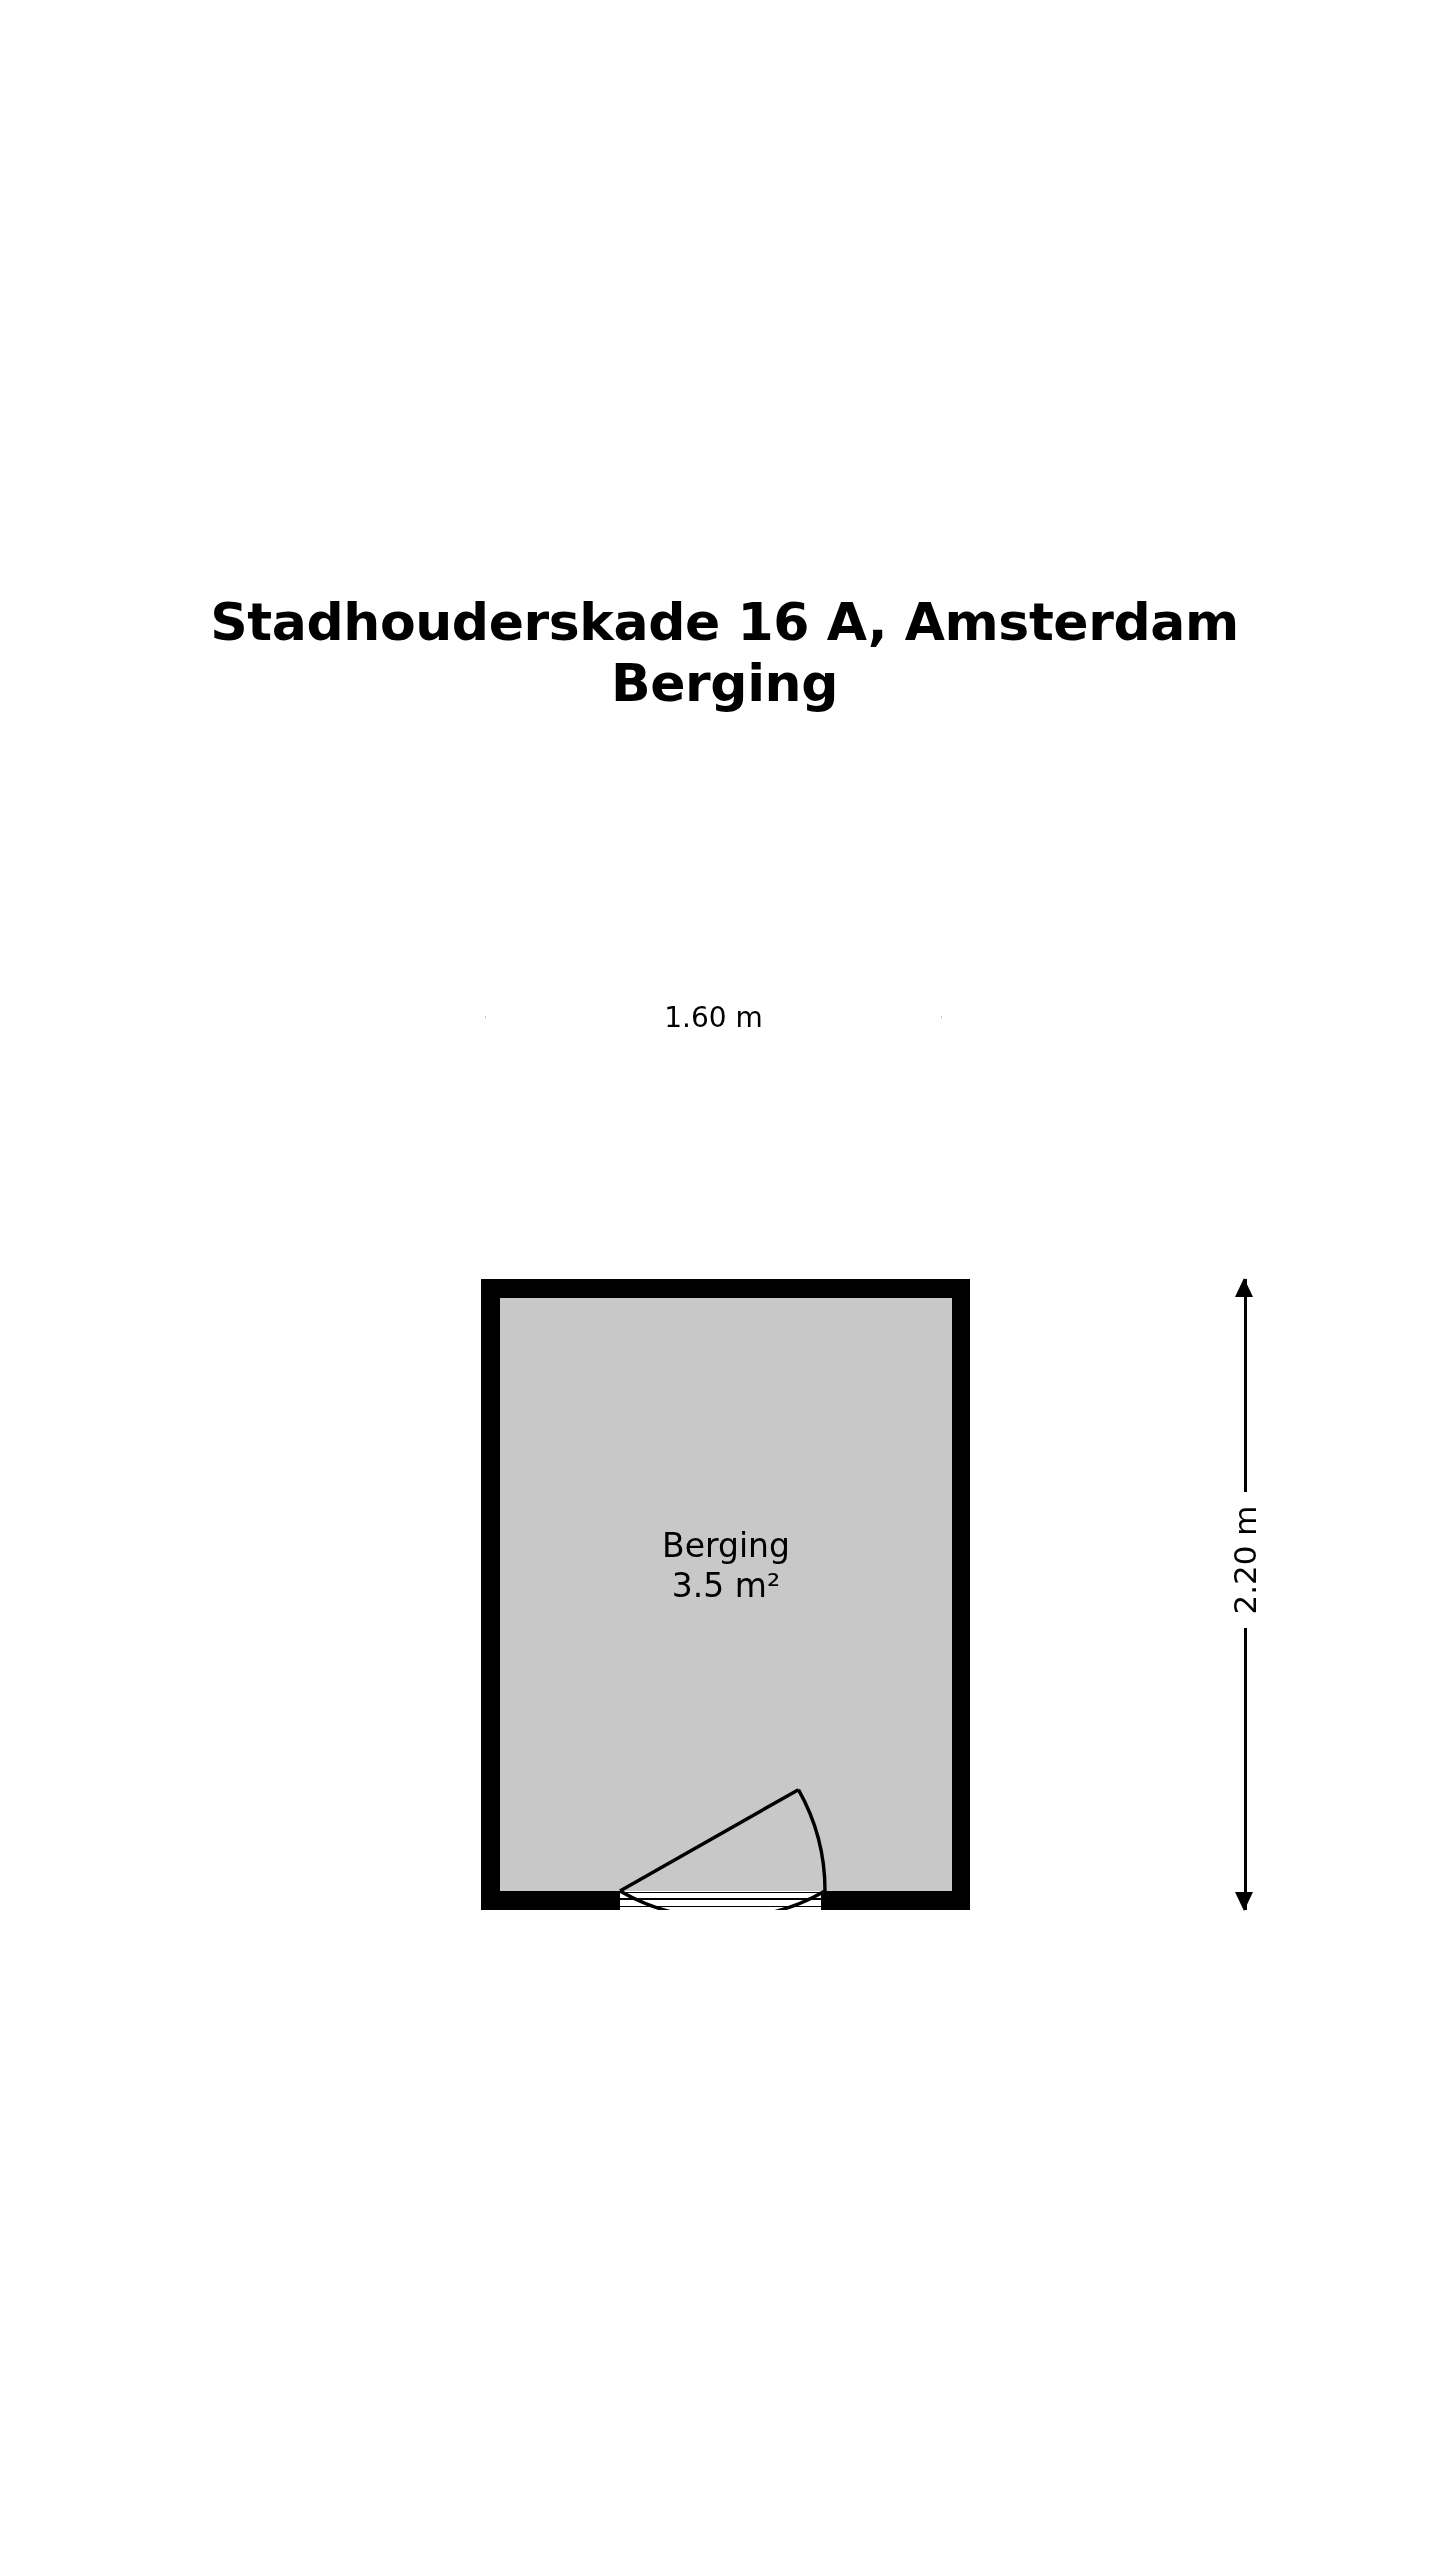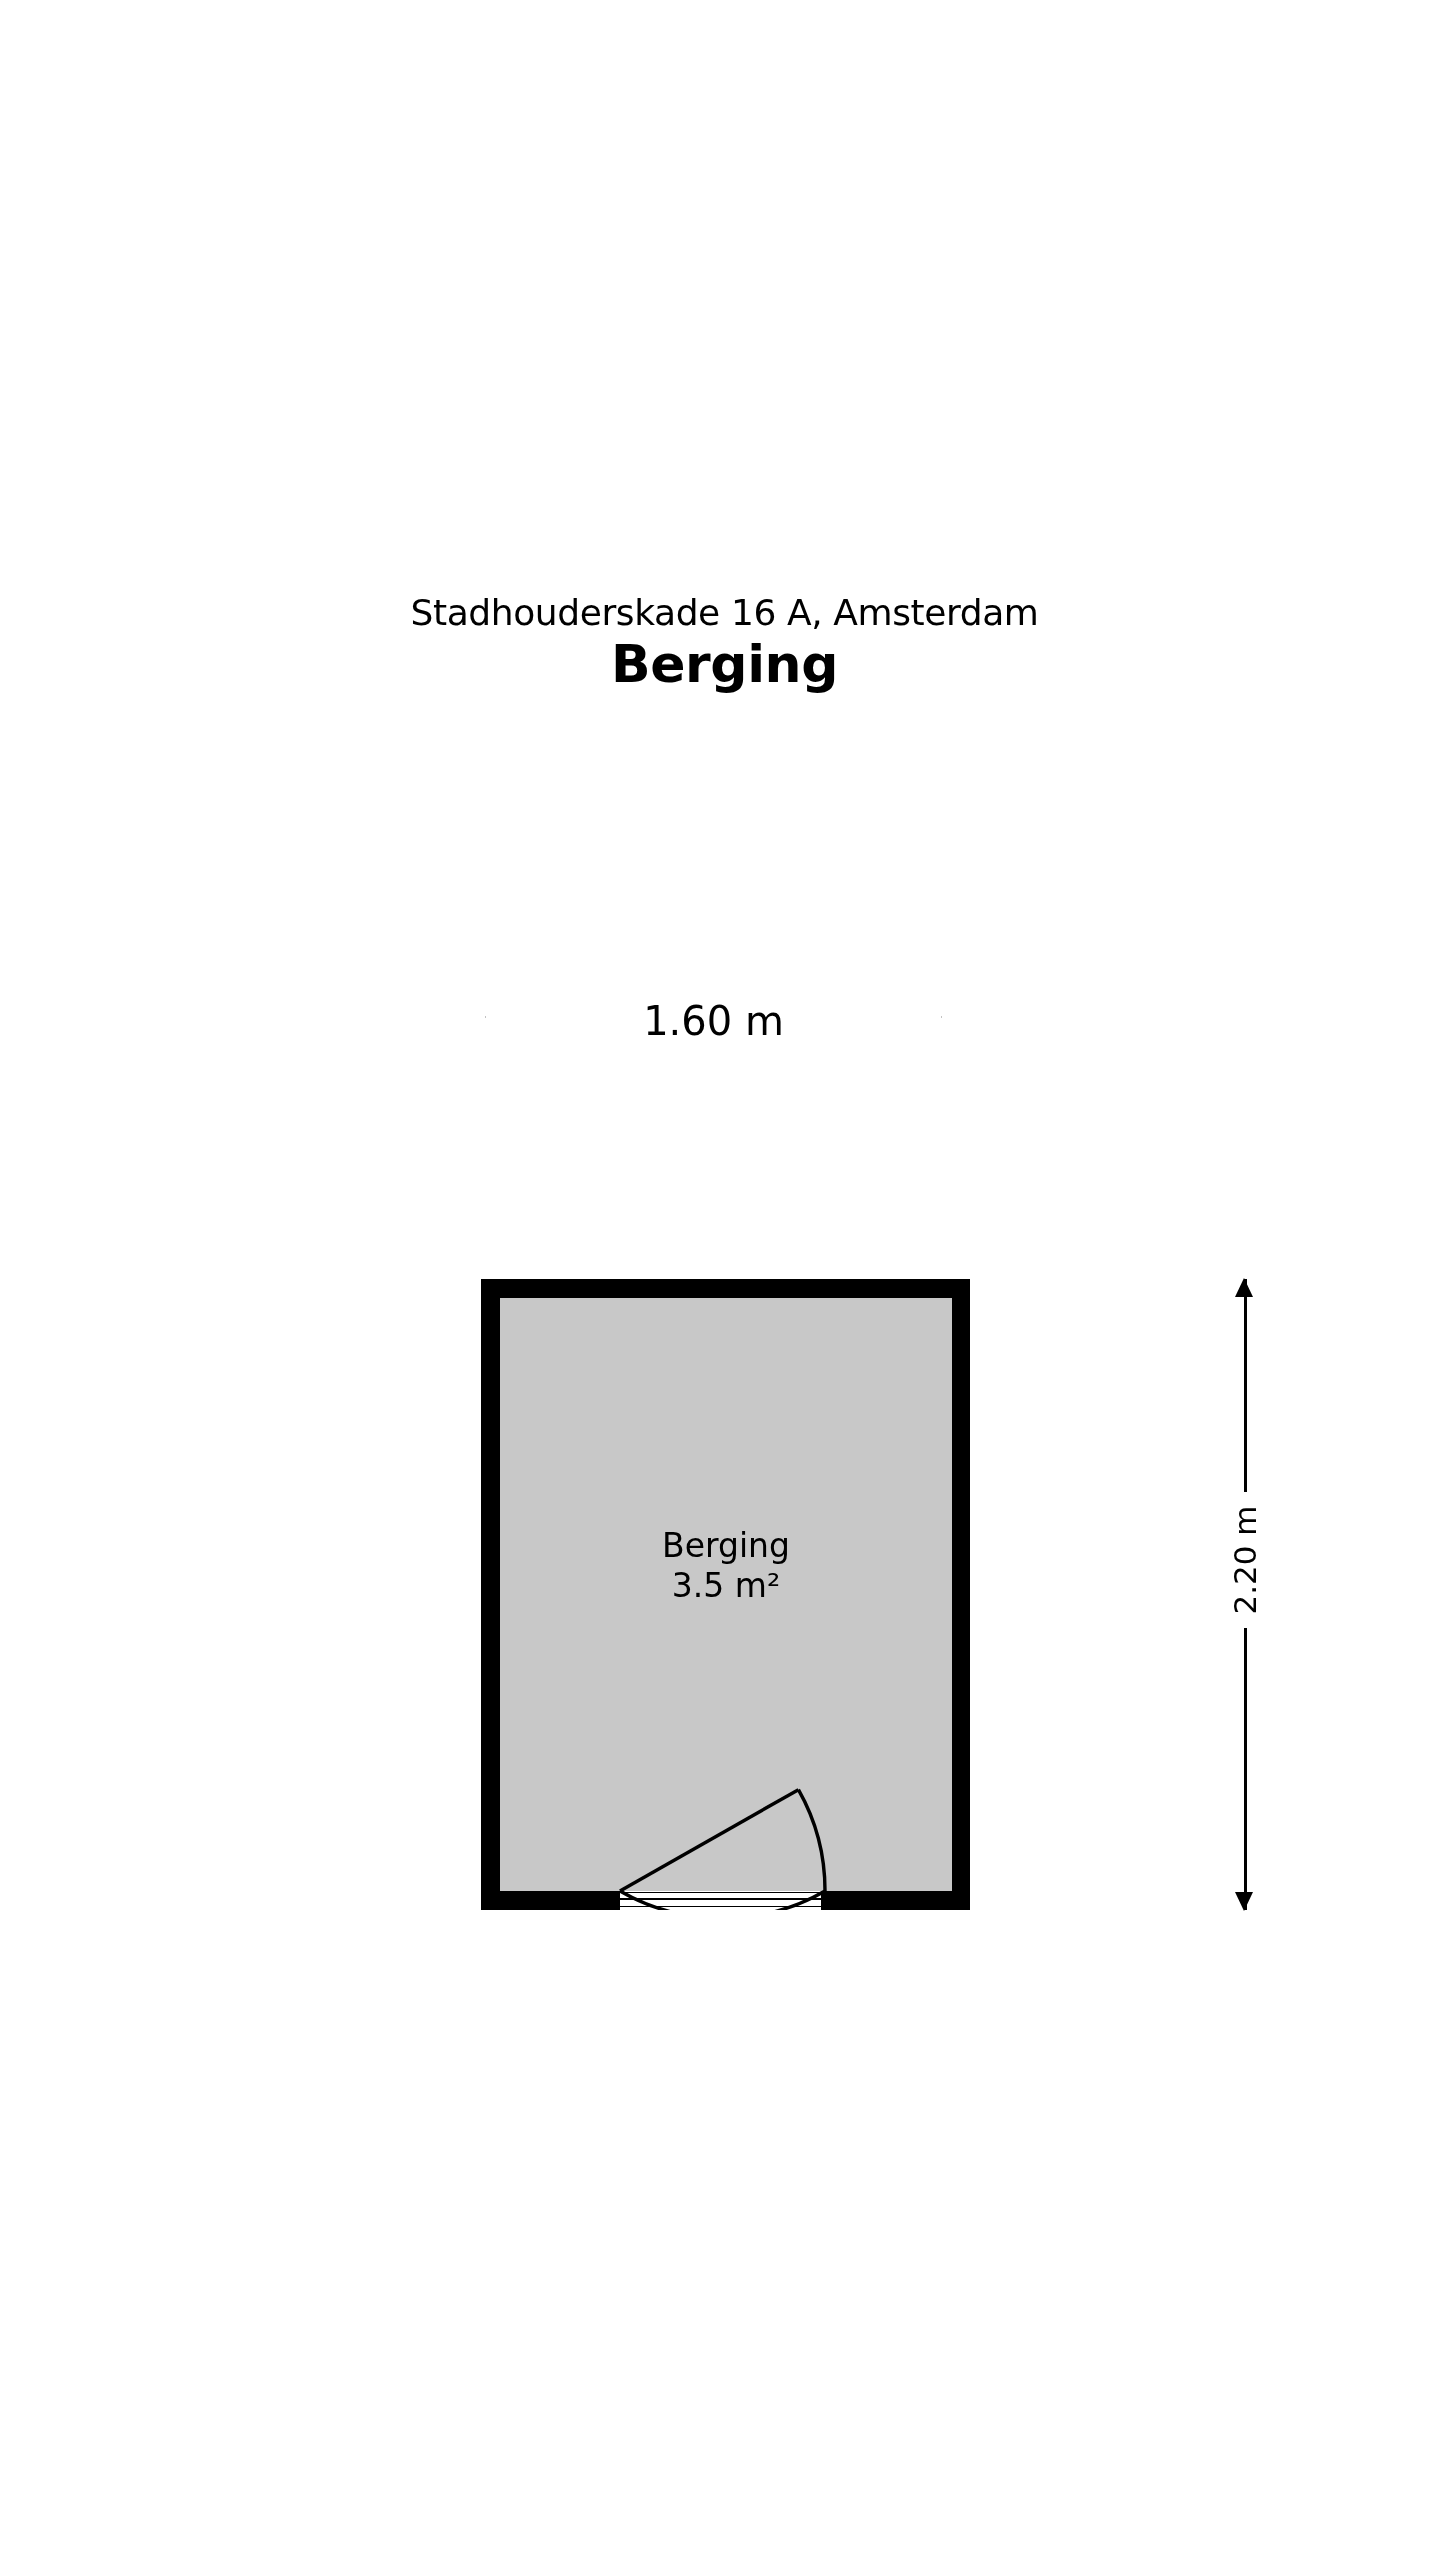--- a/index.html
+++ b/index.html
@@ -18,22 +18,22 @@
 
   
   .title-block {
     position: absolute;
     top: 592px;
     left: 0;
     width: 1449px;
     text-align: center;
   }
   .title-line1 {
-    font-size: 36px;
-    font-weight: normal;
+    font-size: 52px;
+    font-weight: bold;
     line-height: 1.18;
     letter-spacing: -0.4px;
   }
   .title-line2 {
     font-size: 52px;
     font-weight: bold;
     line-height: 1.18;
     letter-spacing: -0.4px;
   }
 
@@ -61,21 +61,21 @@
     width: 455px;
     height: 2.6px;
     background: #000;
   }
   .dim-top .label {
     position: absolute;
     top: 6px;
     left: 0;
     width: 455px;
     text-align: center;
-    font-size: 40px;
+    font-size: 28px;
     background: #ffffff;
     padding: 0;
   }
   .dim-top .label span {
     background: #ffffff;
     padding: 0 12px;
     display: inline-block;
     line-height: 39px;
   }
   .arrow-left, .arrow-right {

